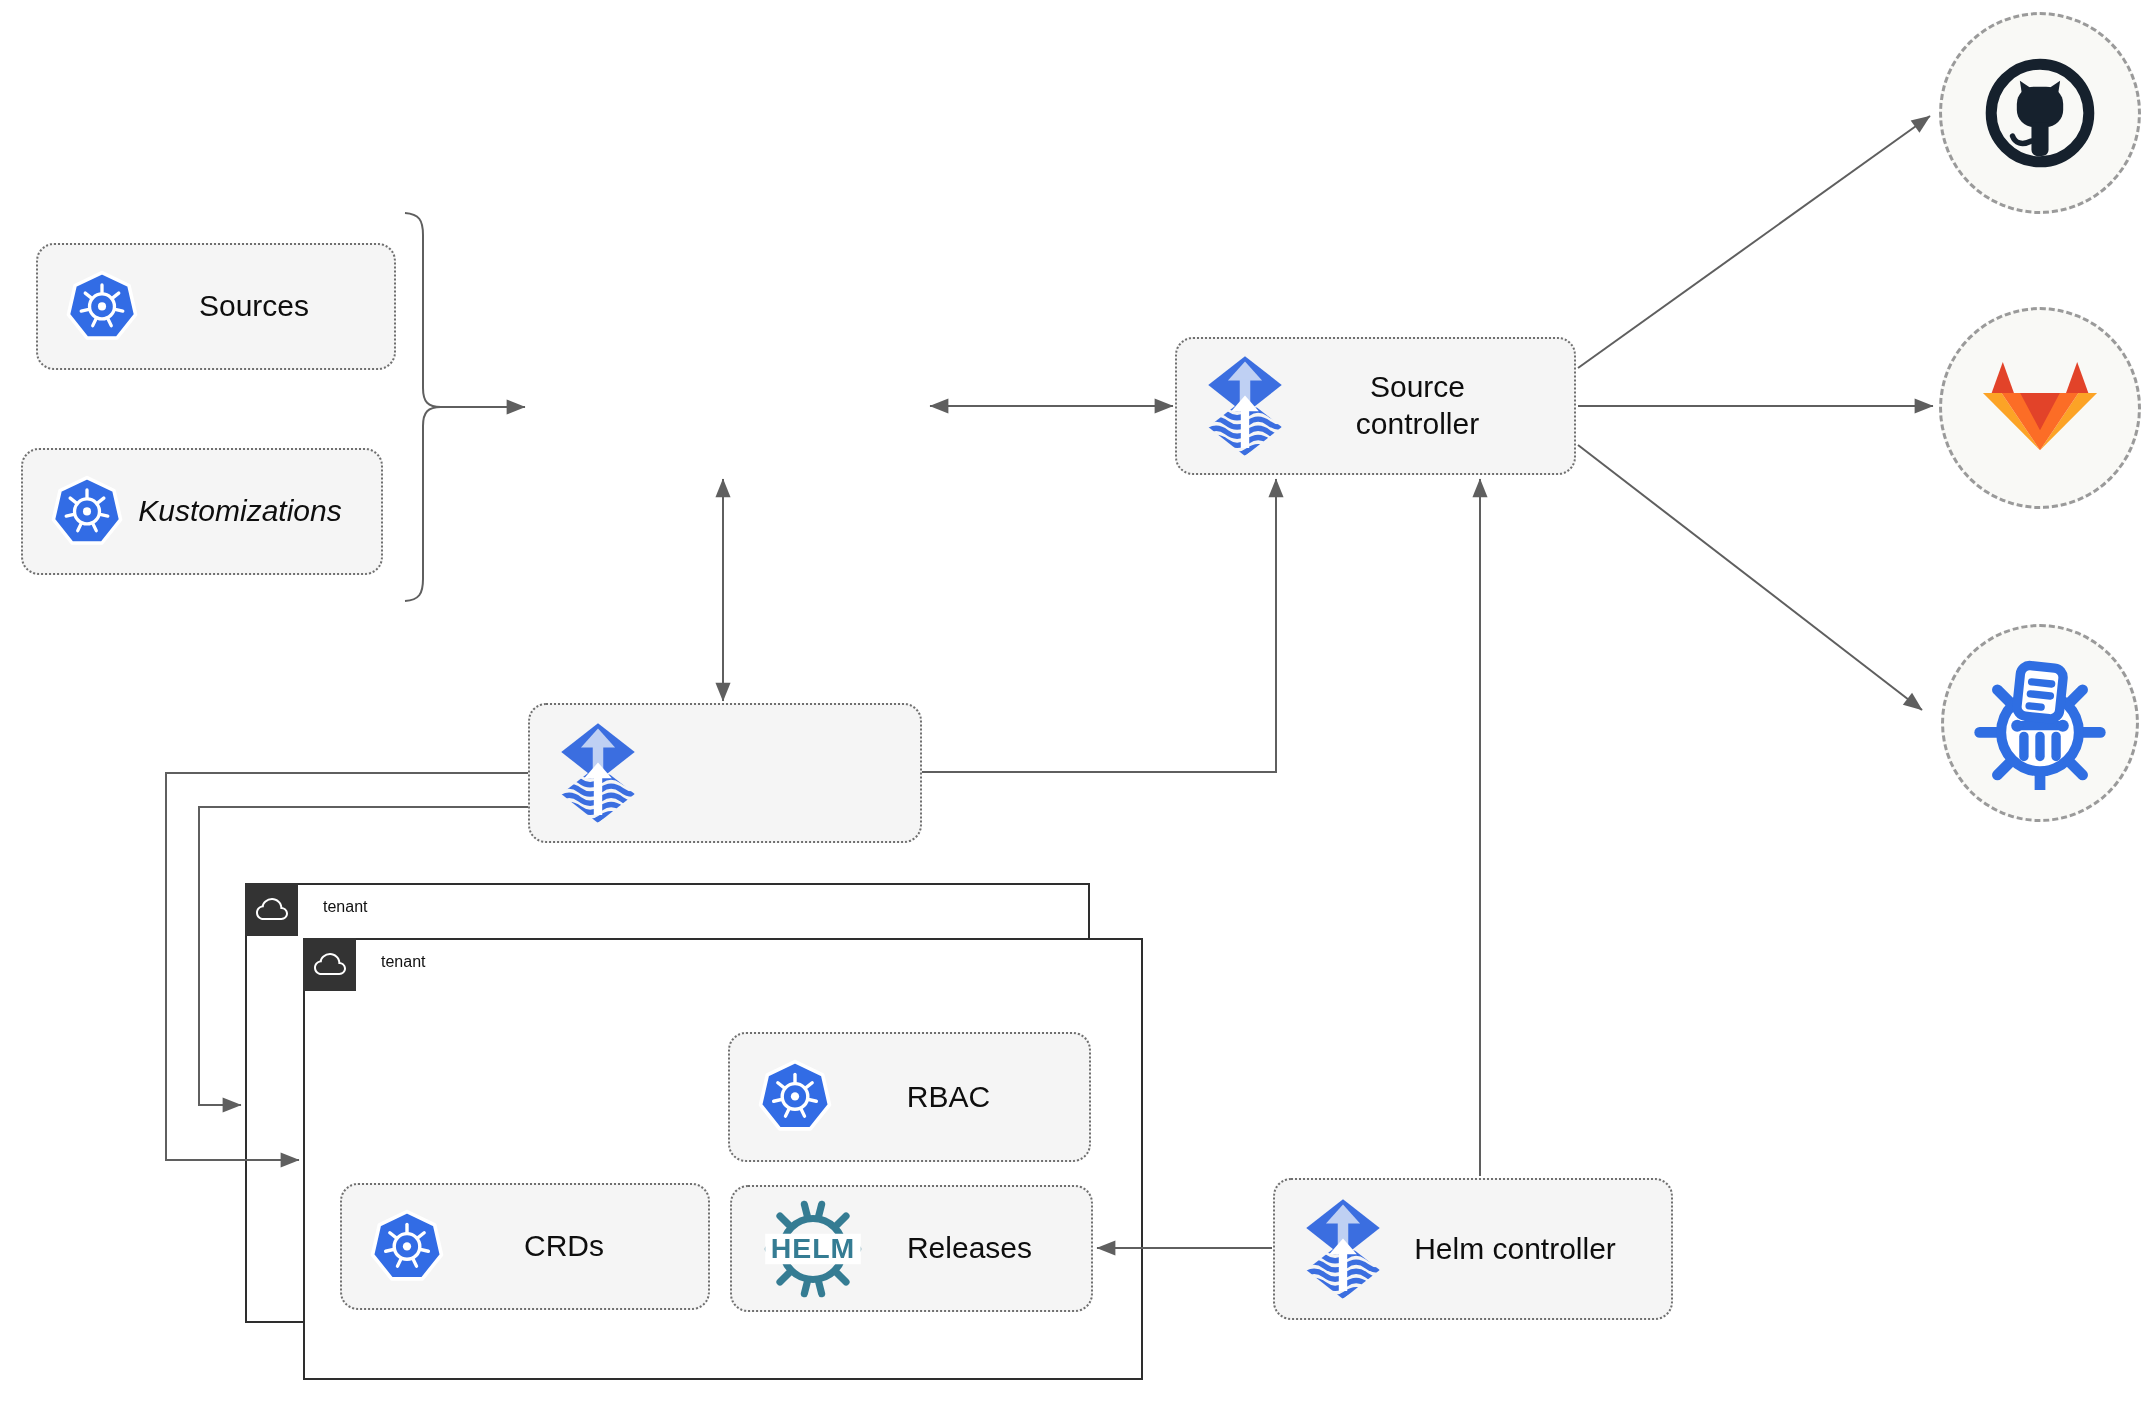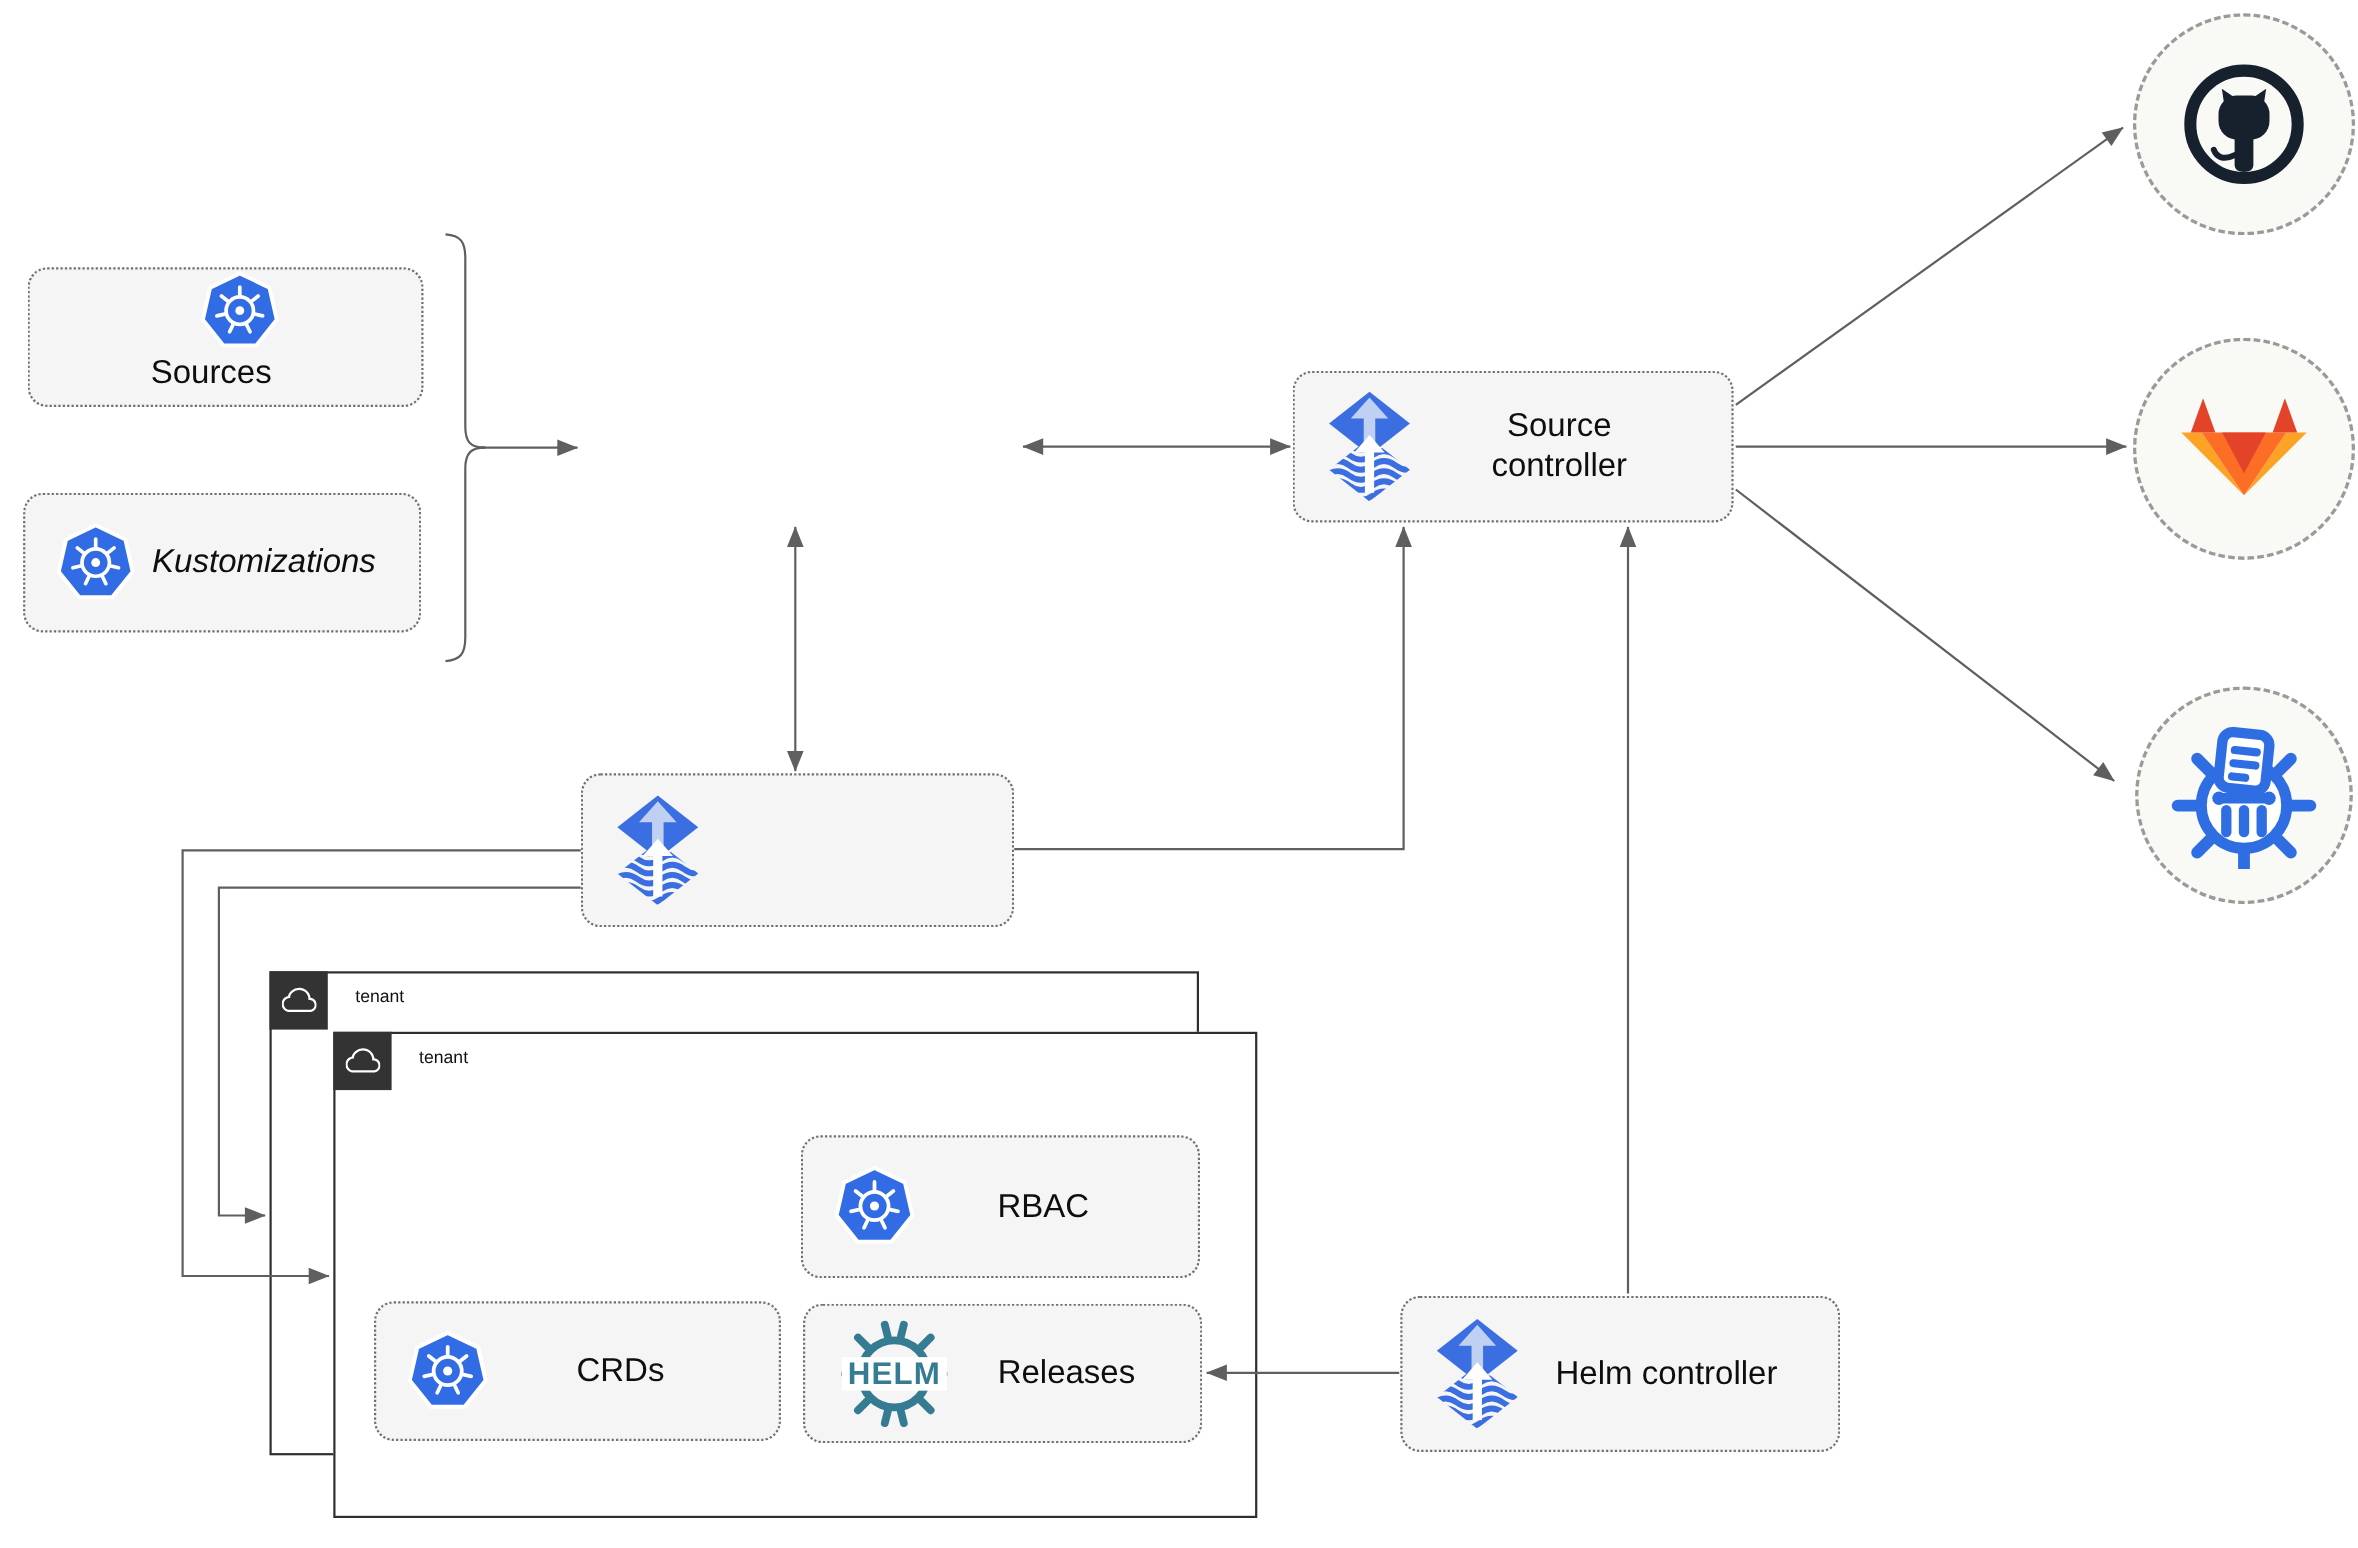--- a/index.html
+++ b/index.html
@@ -125,21 +125,21 @@
       <path d="M1480,1176 L1480,479" marker-end="url(#arr)"></path>
       <path d="M1272,1248 L1097,1248" marker-end="url(#arr)"></path>
       <path d="M1578,368 L1930,116" marker-end="url(#arr)"></path>
       <path d="M1578,406 L1933,406" marker-end="url(#arr)"></path>
       <path d="M1578,445 L1922,710" marker-end="url(#arr)"></path>
       <path d="M528,773 L166,773 L166,1160 L299,1160" marker-end="url(#arr)"></path>
       <path d="M528,807 L199,807 L199,1105 L241,1105" marker-end="url(#arr)"></path>
     </g>
   </svg>
 
-  <div class="node" style="left:25px; top:243px; width:360px; height:127px;flex-direction:column;">
+  <div class="node" style="left:36px; top:243px; width:360px; height:127px;">
     <span class="icon">
       <svg width="76" height="76" viewBox="0 0 64 64">
           <use href="#sym-k8s"></use>
         </svg>
     </span>
     <span class="label">Sources</span>
   </div>
 
   <div class="node" style="left:21px; top:448px; width:362px; height:127px;font-style:italic;">
     <span class="icon">

